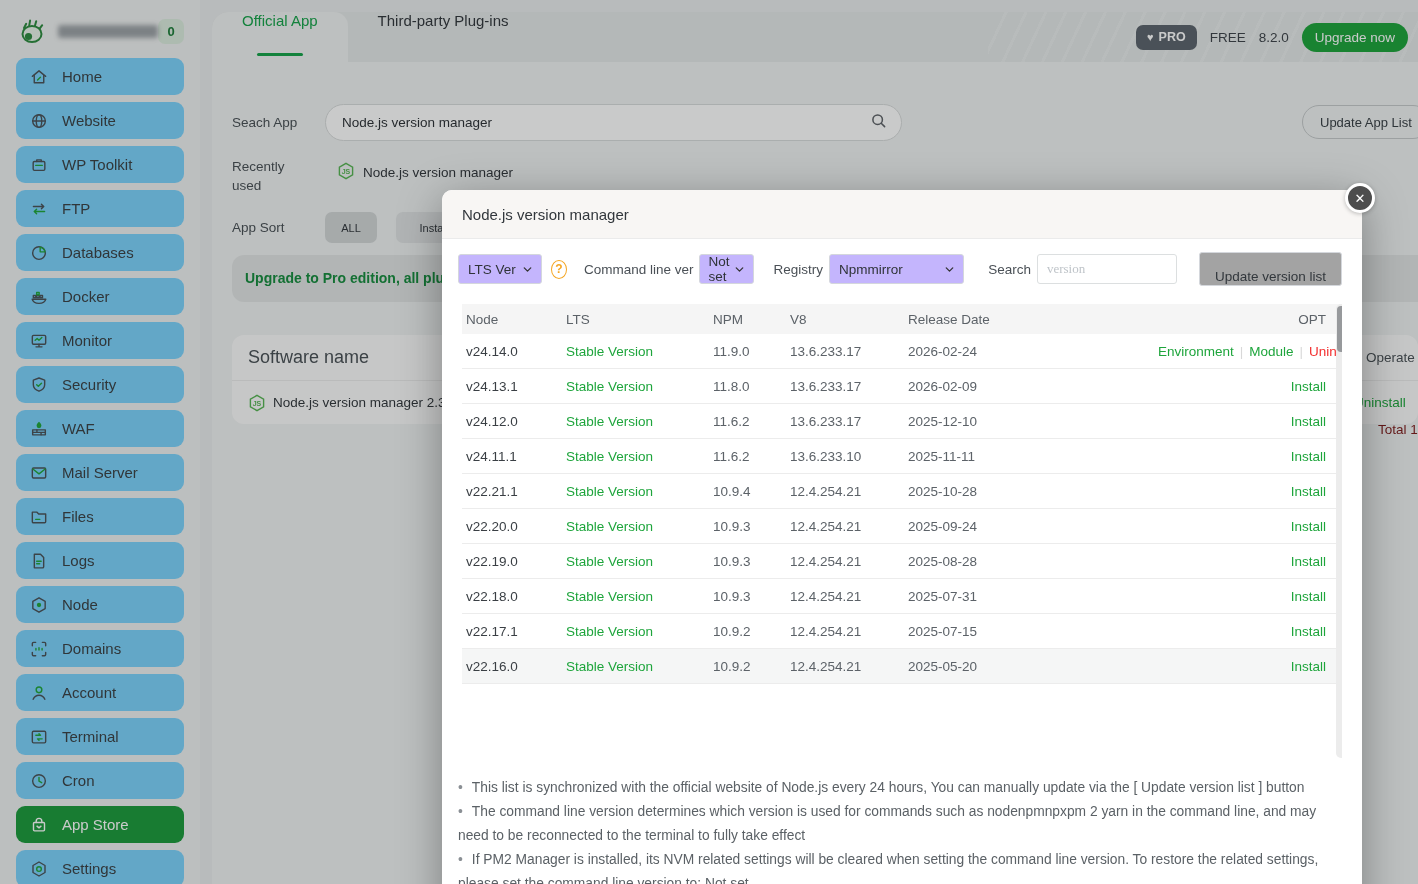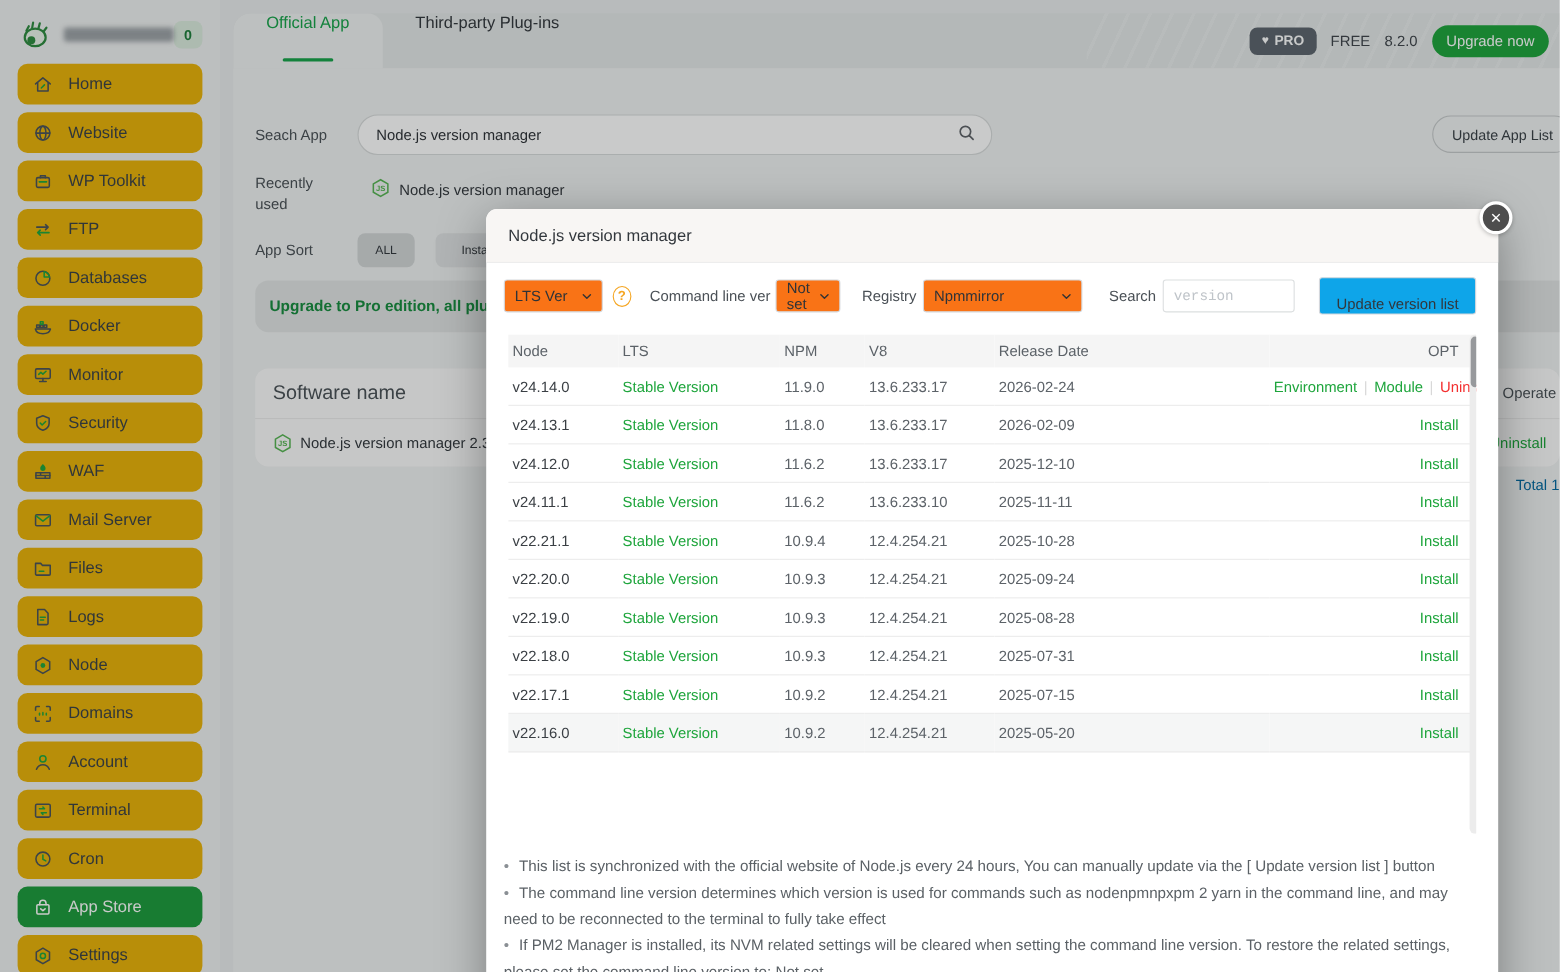--- a/index.html
+++ b/index.html
@@ -7,21 +7,21 @@
     width:1418px;height:884px;overflow:hidden;position:relative;
     background:#e9eced;font-family:"Liberation Sans",sans-serif;
     -webkit-font-smoothing:antialiased;
   }
   
   #sidebar{position:absolute;left:0;top:0;width:200px;height:884px;background:#eff1f1;padding:10px 16px;box-sizing:border-box;z-index:1}
   .sb-head{display:flex;align-items:center;height:42px;margin-bottom:6px}
   .logo{width:32px;height:32px;flex:0 0 auto}
   .blur-name{width:102px;height:13px;border-radius:3px;background:#8f959a;filter:blur(2.6px);margin-left:10px;opacity:.85}
   .badge0{margin-left:auto;min-width:26px;height:25px;border-radius:7px;background:#dcecde;color:#1d7e3a;font-size:13px;font-weight:bold;display:flex;align-items:center;justify-content:center}
-  .sb-item{display:flex;align-items:center;gap:13px;height:37px;border-radius:9px;background:#eab308;margin-bottom:7px;padding:0 13px;cursor:pointer}
+  .sb-item{display:flex;align-items:center;gap:13px;height:37px;border-radius:9px;background:#7dd3fc;margin-bottom:7px;padding:0 13px;cursor:pointer}
   .sb-ic{width:20px;height:20px;display:flex;flex:0 0 auto}
   .sb-ic svg{width:20px;height:20px}
   .sb-label{font-size:15px;color:#3c4246;white-space:nowrap}
   .sb-item.active{background:#1d9c3d}
   .sb-item.active .sb-label{color:#fff}
   .sb-ic svg *{stroke:#4b5359}
   .sb-ic svg .g{stroke:#21a63c}
   .sb-ic svg .gf{fill:#21a63c;stroke:none}
   .sb-item.active .sb-ic svg *{stroke:#fff}
   
@@ -51,42 +51,42 @@
   .pro-banner{position:absolute;left:20px;top:193px;right:0;height:47px;background:#e2e5e5;border-radius:12px 0 0 12px}
   .pro-banner span{display:inline-block;padding-left:13px;line-height:47px;font-weight:bold;font-size:14px;color:#178c3e;white-space:nowrap}
   .soft-card{position:absolute;left:20px;top:273px;width:1186px;height:89px;background:#fcfcfc;border-radius:12px;box-sizing:border-box}
   .soft-head{height:45px;border-bottom:1px solid #ececec;display:flex;align-items:center;position:relative}
   .soft-head .sh-name{margin-left:16px;font-size:18px;color:#4a5156}
   .soft-head .sh-op{position:absolute;left:1134px;font-size:13.5px;color:#4a5156}
   .soft-row{height:43px;display:flex;align-items:center;position:relative}
   .soft-row .name{margin-left:7px;font-size:13.5px;color:#33383d}
   .soft-row .js-ic{margin-left:16px;display:flex}
   .soft-row .uninst{position:absolute;left:1122px;font-size:13.5px;color:#1ea53c;cursor:pointer}
-  .total{position:absolute;left:1166px;top:371px;font-size:13.5px;color:#0369a1;white-space:nowrap}
+  .total{position:absolute;left:1166px;top:360px;font-size:13.5px;color:#7f1d1d;white-space:nowrap}
   
   #dim{position:absolute;inset:0;background:rgba(10,12,12,.22);z-index:40}
   
   #modal{position:absolute;left:442px;top:190px;width:920px;height:762px;background:#fff;border-radius:10px;box-shadow:0 10px 44px rgba(0,0,0,.35);z-index:60}
   .m-head{height:48px;background:#f8f6f4;border-bottom:1px solid #ebebeb;border-radius:10px 10px 0 0;display:flex;align-items:center;padding:0 20px;font-size:15px;color:#32373c}
   .m-close{position:absolute;top:-7px;right:-13px;width:24px;height:24px;background:#4d4d4d;border:3px solid #fff;border-radius:50%;color:#fff;display:flex;align-items:center;justify-content:center;font-size:13px;cursor:pointer;box-shadow:0 1px 4px rgba(0,0,0,.25)}
   .m-controls{display:flex;align-items:center;margin:15px 20px 0 16px;height:30px}
-  .sel{height:30px;border:1px solid #d4d7dc;border-radius:3px;background:#f97316;display:flex;align-items:center;justify-content:space-between;padding:0 7px 0 9px;font-size:13.5px;color:#2f3338;box-sizing:border-box;cursor:pointer}
+  .sel{height:30px;border:1px solid #d4d7dc;border-radius:3px;background:#c4b5fd;display:flex;align-items:center;justify-content:space-between;padding:0 7px 0 9px;font-size:13.5px;color:#2f3338;box-sizing:border-box;cursor:pointer}
   .sel .chev{display:flex}
   .sel .chev svg{width:13px;height:13px;stroke:#333}
   #sel-lts{width:98px}
   .help{width:19px;height:19px;border:1.6px solid #f5a623;border-radius:50%;color:#f5a623;font-size:12px;font-weight:bold;display:flex;align-items:center;justify-content:center;margin-left:9px;box-sizing:border-box;cursor:pointer}
   .m-label{font-size:13.5px;color:#4a5056;white-space:nowrap}
   #lbl-cmd{margin-left:17px}
   #sel-cmd{width:63px;margin-left:5px}
   #lbl-reg{margin-left:20px}
   #sel-reg{width:160px;margin-left:6px}
   #lbl-msearch{margin-left:24px}
-  #inp-version{width:120px;height:30px;border:1px solid #dcdfe0;border-radius:3px;margin-left:6px;padding:0 9px;font-size:13px;color:#333;box-sizing:border-box;outline:none;font-family:Liberation Mono, monospace}
+  #inp-version{width:140px;height:30px;border:1px solid #dcdfe0;border-radius:3px;margin-left:6px;padding:0 9px;font-size:13px;color:#333;box-sizing:border-box;outline:none;font-family:Liberation Serif, serif}
   #inp-version::placeholder{color:#bfc4c9}
-  #btn-update{margin-left:22px;height:32px;padding:16px 15px;border:1px solid #d4d7dc;border-radius:3px;background:#0ea5e9;font-size:13.5px;color:#32373c;cursor:pointer;font-family:inherit;white-space:nowrap}
+  #btn-update{margin-left:22px;height:32px;padding:16px 15px;border:1px solid #d4d7dc;border-radius:3px;background:#a3a3a3;font-size:13.5px;color:#32373c;cursor:pointer;font-family:inherit;white-space:nowrap}
   .m-tablewrap{position:relative;margin:20px 20px 0 20px;height:454px;overflow:hidden}
   .m-tablewrap table{width:100%;border-collapse:collapse;table-layout:fixed;font-size:13.5px}
   .m-tablewrap thead th{height:30px;background:#f5f5f5;color:#5c6268;font-weight:normal;text-align:left;padding:0 0 0 4px}
   .m-tablewrap thead th.opt{text-align:right;padding-right:16px}
   .m-tablewrap tbody td{height:34px;border-bottom:1px solid #ececec;color:#5c6268;padding:0 0 0 4px}
   .m-tablewrap td.node{color:#3a3f44}
   .m-tablewrap td.lts{color:#1ea53c}
   .m-tablewrap td.opt{text-align:right;padding-right:16px}
   tr.hl td{background:#f5f6f6}
   .a-green{color:#1ea53c;cursor:pointer}

